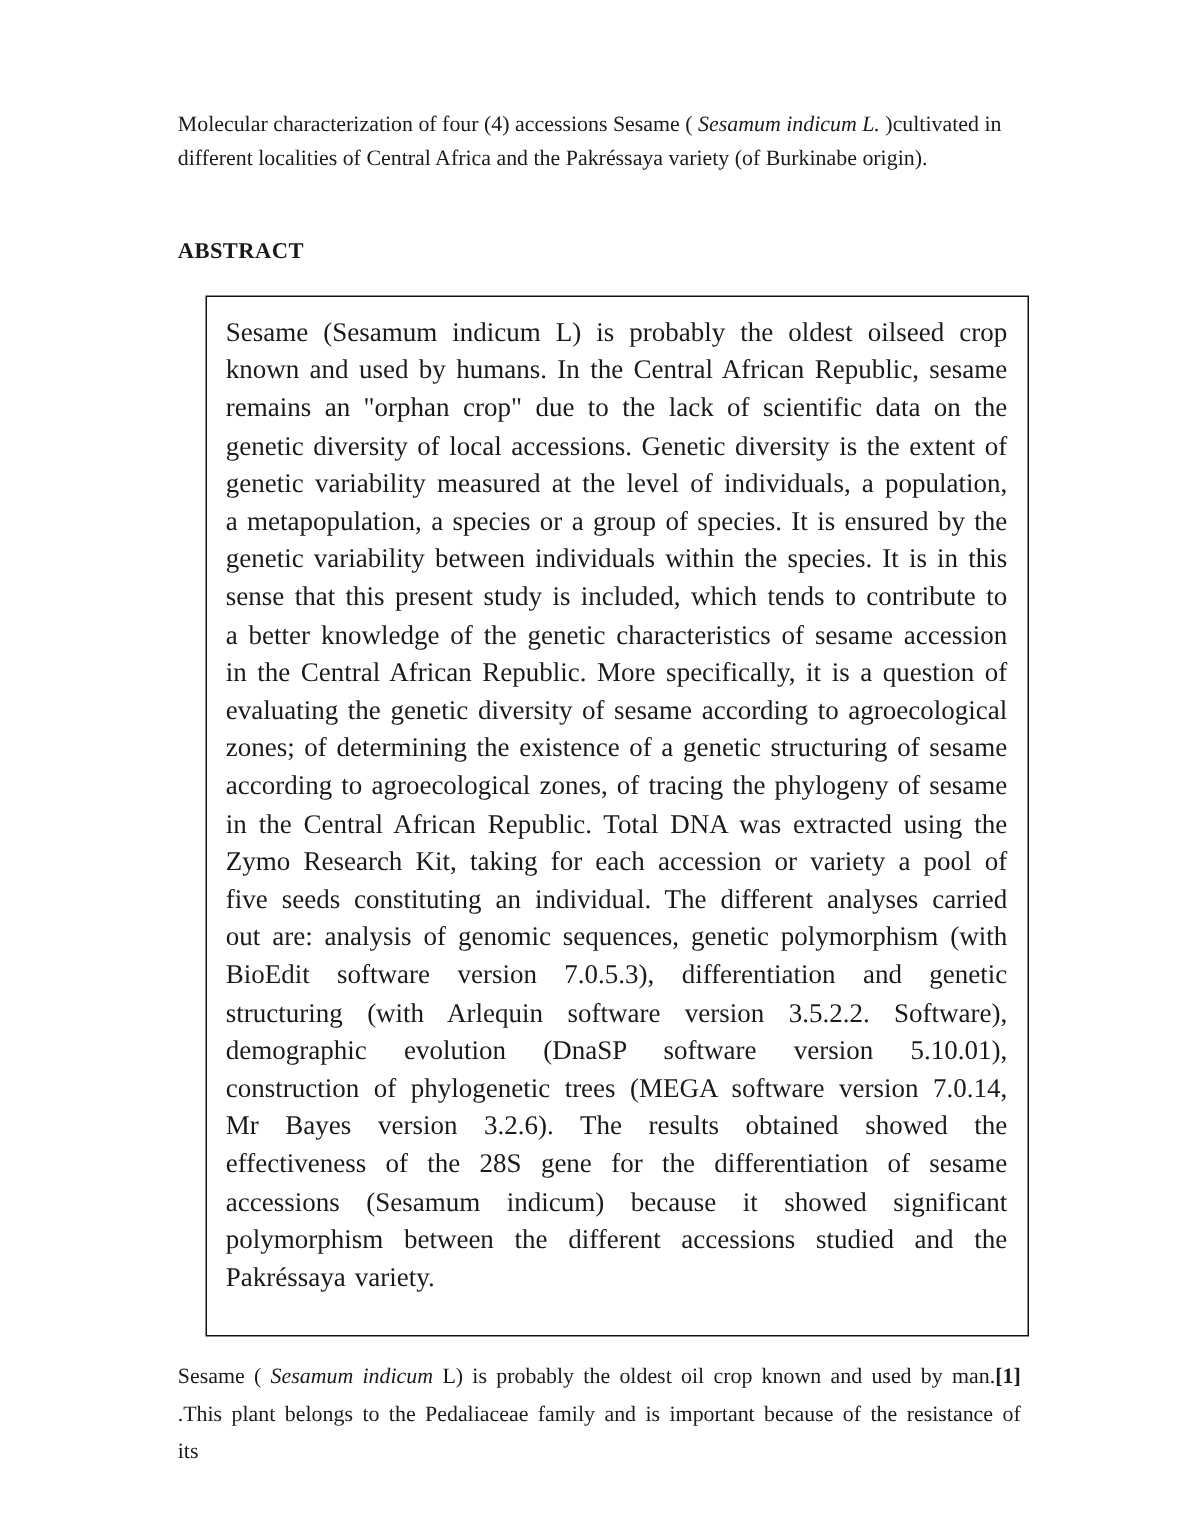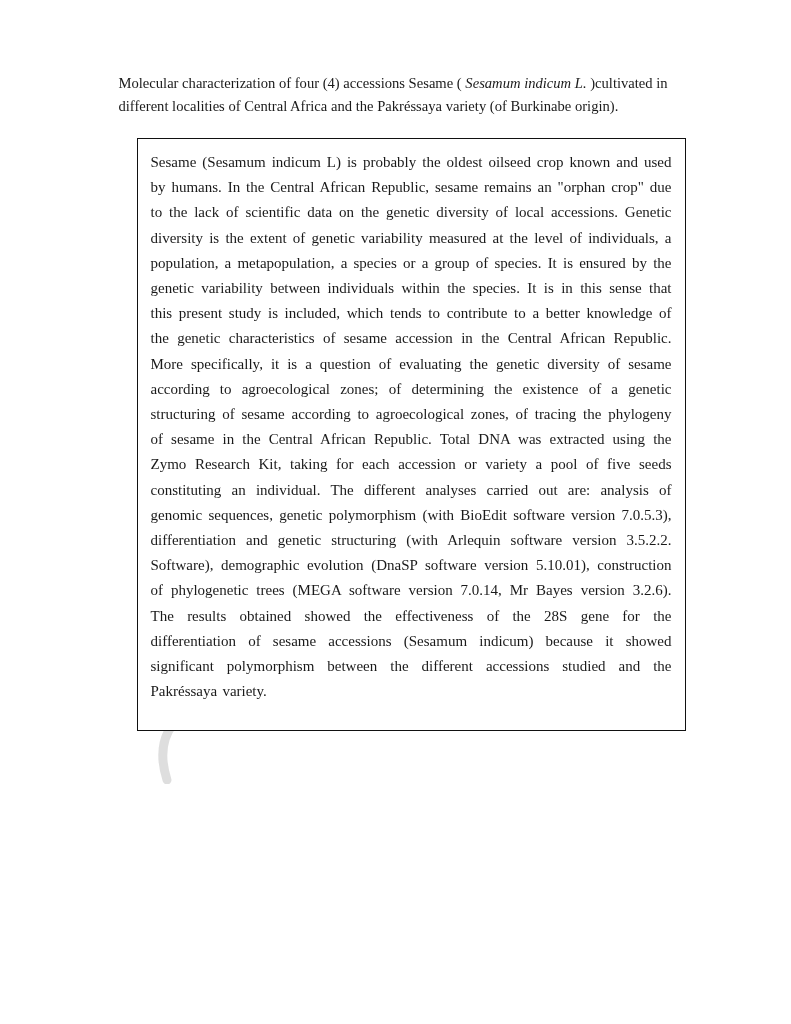--- a/index.html
+++ b/index.html
@@ -33,21 +33,21 @@
   .abstract-box {
     margin: 20px 105px 0 136px;
     border: 1.6px solid #111111;
     padding: 11px 13px 26px 13px;
     background: #ffffff;
     position: relative;
     z-index: 2;
   }
   .abstract-text {
     margin: 0;
-    font-size: 15px;
+    font-size: 18px;
     line-height: 25.2px;
     text-align: justify;
     word-spacing: 1.5px;
   }
   .watermark {
     position: absolute;
     left: 146px;
     top: 686px;
     width: 70px;
     height: 86px;
@@ -84,29 +84,31 @@
   i { font-style: italic; }
   b { font-weight: bold; }
 </style>
 </head>
 <body>
 
 <div class="page">
 
   <p class="title"><span>Molecular characterization of four (4) accessions Sesame ( </span><i>Sesamum indicum L.</i><span> )cultivated in different localities of Central Africa and the Pakréssaya variety (of Burkinabe origin).</span></p>
 
+  <h2 class="abstract-heading">ABSTRACT</h2>
 
   <div class="abstract-box">
     <p class="abstract-text">Sesame (Sesamum indicum L) is probably the oldest oilseed crop known and used by humans. In the Central African Republic, sesame remains an "orphan crop" due to the lack of scientific data on the genetic diversity of local accessions. Genetic diversity is the extent of genetic variability measured at the level of individuals, a population, a metapopulation, a species or a group of species. It is ensured by the genetic variability between individuals within the species. It is in this sense that this present study is included, which tends to contribute to a better knowledge of the genetic characteristics of sesame accession in the Central African Republic. More specifically, it is a question of evaluating the genetic diversity of sesame according to agroecological zones; of determining the existence of a genetic structuring of sesame according to agroecological zones, of tracing the phylogeny of sesame in the Central African Republic. Total DNA was extracted using the Zymo Research Kit, taking for each accession or variety a pool of five seeds constituting an individual. The different analyses carried out are: analysis of genomic sequences, genetic polymorphism (with BioEdit software version 7.0.5.3), differentiation and genetic structuring (with Arlequin software version 3.5.2.2. Software), demographic evolution (DnaSP software version 5.10.01), construction of phylogenetic trees (MEGA software version 7.0.14, Mr Bayes version 3.2.6). The results obtained showed the effectiveness of the 28S gene for the differentiation of sesame accessions (Sesamum indicum) because it showed significant polymorphism between the different accessions studied and the Pakréssaya variety.</p>
   </div>
 
   <div class="watermark">
     <svg width="70" height="86" viewBox="0 0 70 86" xmlns="http://www.w3.org/2000/svg">
       <path d="M 58 4 C 22 18, 8 44, 20 82" fill="none" stroke="#c4c4c4" stroke-width="9" stroke-linecap="round"></path>
     </svg>
   </div>
 
 
 
+  <p class="intro-para"><span>Sesame ( </span><i>Sesamum indicum</i><span> L) is probably the oldest oil crop known and used by man.</span><b>[1]</b><span> .This plant belongs to the Pedaliaceae family and is important because of the resistance of its</span></p>
 
   <div class="bottom-bar"></div>
 
 </div>
 
 </body></html>

